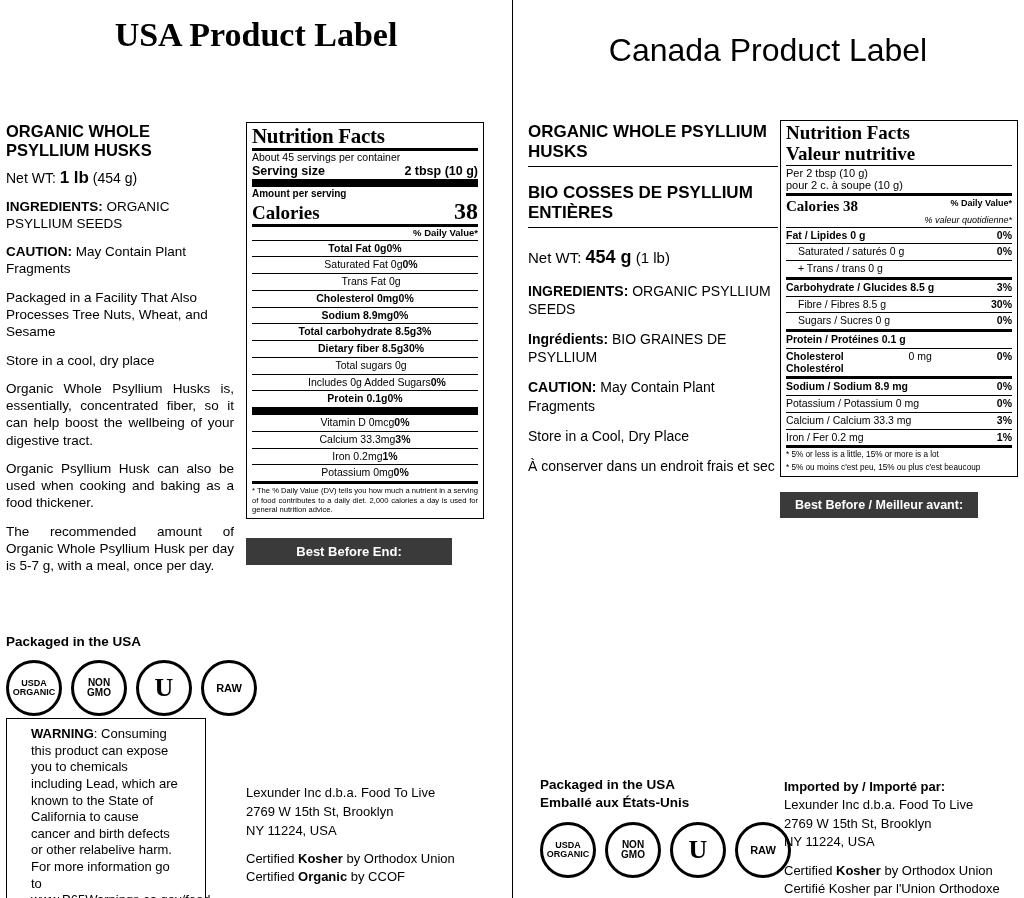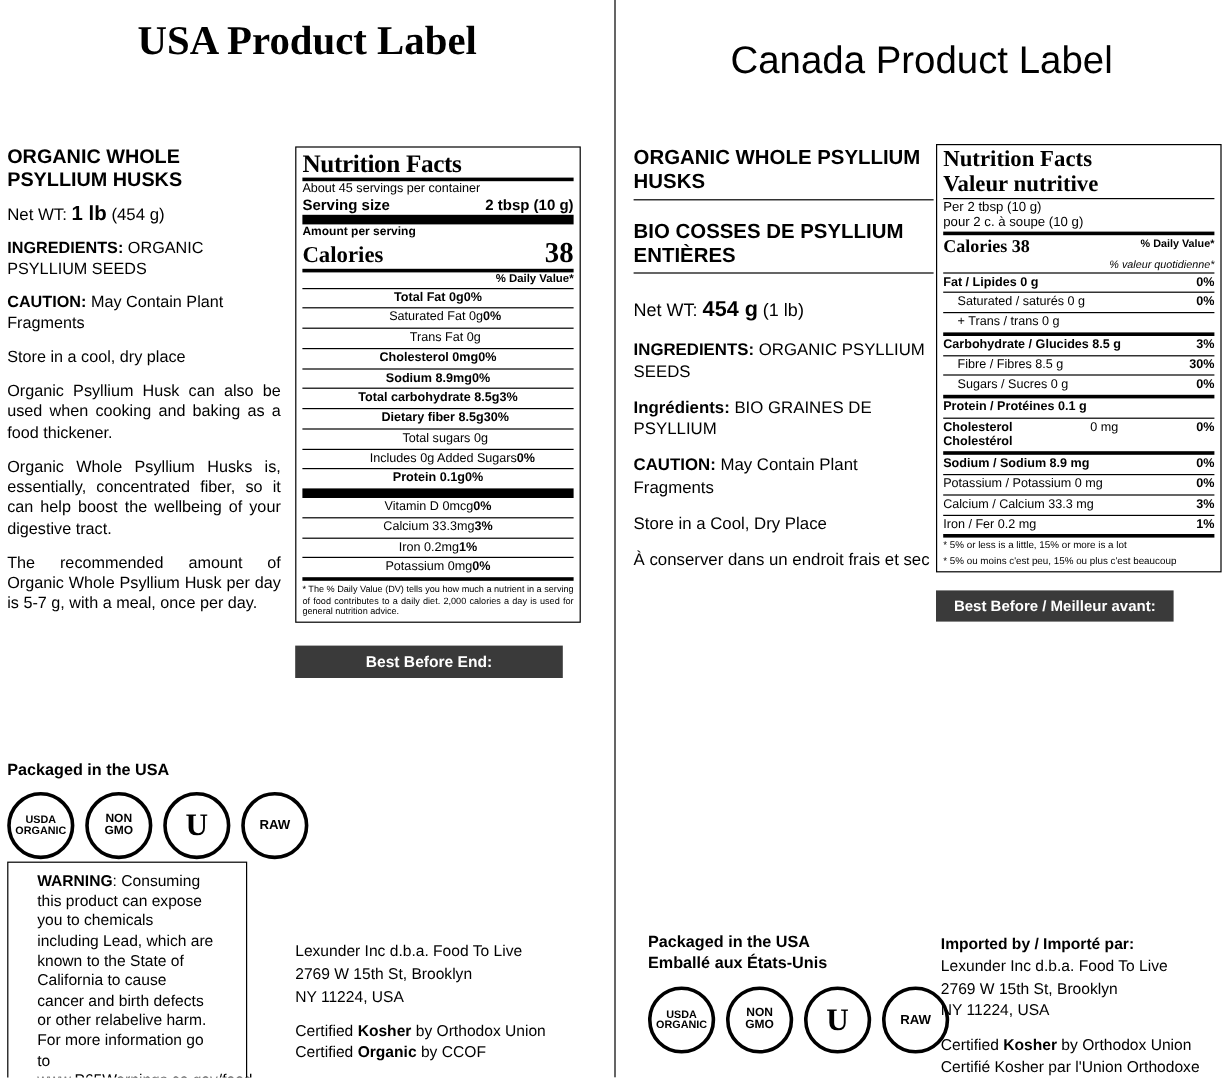--- a/index.html
+++ b/index.html
@@ -110,21 +110,21 @@
     margin-top: 2px;
   }
   .bb-bar {
     background: #3a3a3a;
     color: #fff;
     font-weight: bold;
     font-size: 13px;
     text-align: center;
     padding: 6px 0;
   }
-  .bb-usa { position: absolute; left: 246px; top: 538px; width: 223px; box-sizing: border-box; }
+  .bb-usa { position: absolute; left: 246px; top: 538px; width: 206px; box-sizing: border-box; }
 
   
   .seals { display: flex; gap: 9px; align-items: center; }
   .seal {
     width: 50px; height: 50px; border-radius: 50%;
     border: 3px solid #000;
     display: flex; flex-direction: column; align-items: center; justify-content: center;
     font-weight: bold; text-align: center; line-height: 1.0;
   }
   .seal.s1 { font-size: 9px; }
@@ -206,23 +206,24 @@
         <span>(454 g)</span>
       </div>
       <p>
         <span class="lbl">INGREDIENTS:</span>
         <span>ORGANIC PSYLLIUM SEEDS</span>
       </p>
       <p>
         <span class="lbl">CAUTION:</span>
         <span>May Contain Plant Fragments</span>
       </p>
+      <p>Packaged in a Facility That Also Processes Tree Nuts, Wheat, and Sesame</p>
       <p>Store in a cool, dry place</p>
+      <p class="just">Organic Whole Psyllium Husks is, essentially, concentrated fiber, so it can help boost the wellbeing of your digestive tract.</p>
       <p class="just">Organic Psyllium Husk can also be used when cooking and baking as a food thickener.</p>
-      <p class="just">Organic Whole Psyllium Husks is, essentially, concentrated fiber, so it can help boost the wellbeing of your digestive tract.</p>
       <p class="just">The recommended amount of Organic Whole Psyllium Husk per day is 5-7 g, with a meal, once per day.</p>
     </div>
 
     <div class="nf-usa">
       <div class="nf-title">Nutrition Facts</div>
       <div class="rule-med"></div>
       <div class="servings">About 45 servings per container</div>
       <div class="srv-row">
         <span>Serving size</span>
         <span>2 tbsp (10 g)</span>

